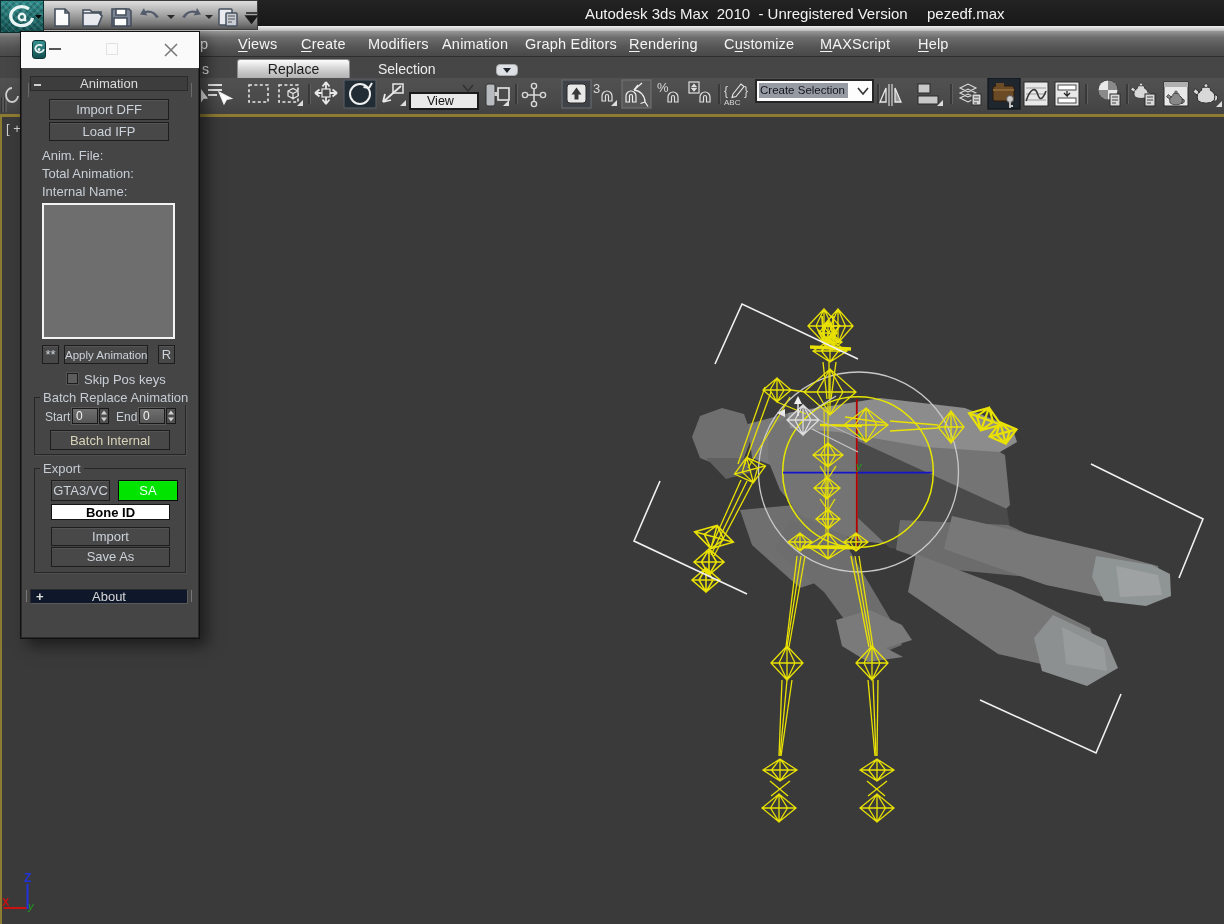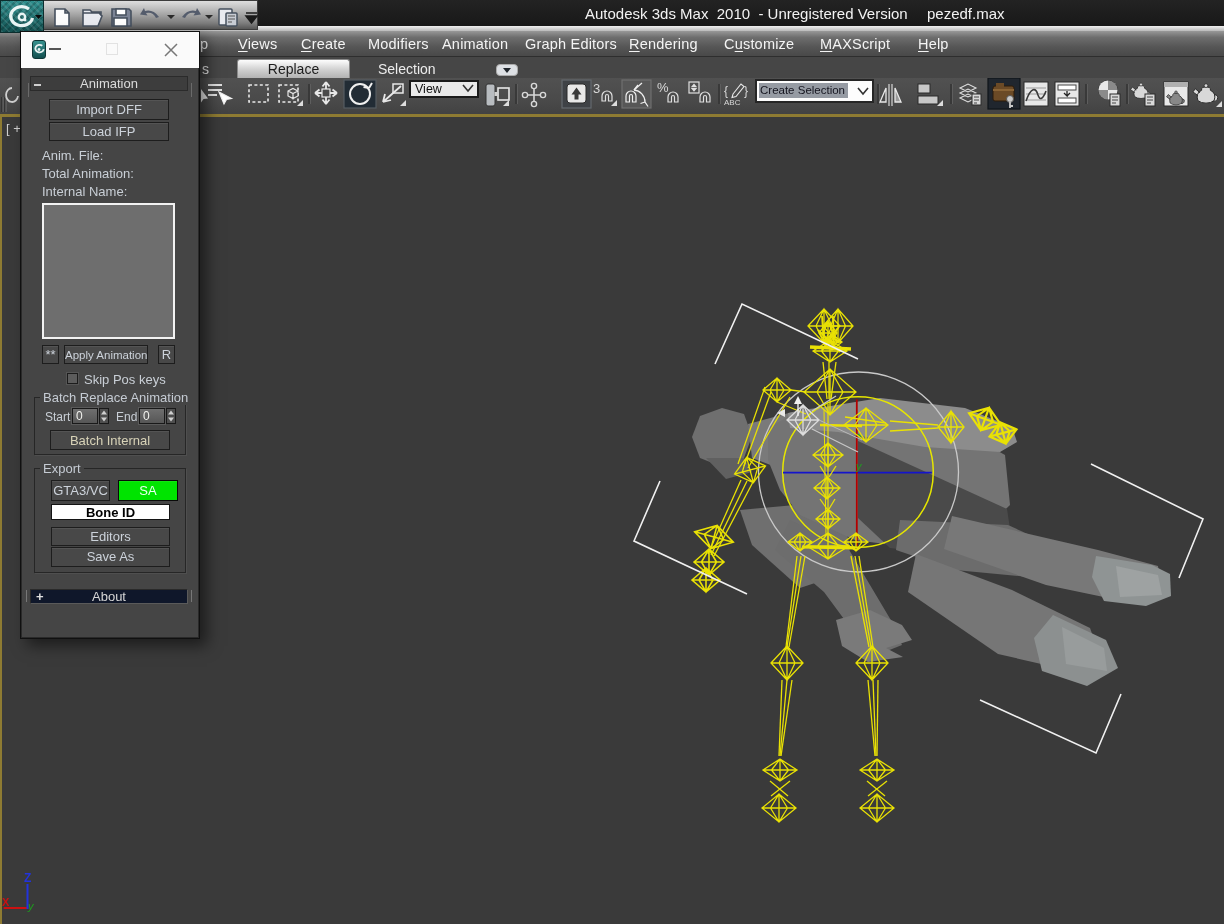--- a/index.html
+++ b/index.html
@@ -203,21 +203,21 @@
 <g transform="translate(1176,99) scale(0.9)">
           <path d="M-6.5,4.5 Q-8.5,-1.5 -3.5,-3.8 L-3.5,-5 Q-3.5,-6.5 0,-6.5 Q3.5,-6.5 3.5,-5 L3.5,-3.8 Q8.5,-1.5 6.5,4.5 Q4,6.5 0,6.5 Q-4,6.5 -6.5,4.5 Z M-6.5,0.5 L-10.5,-2.5 L-8.5,-5 L-4.8,-1.8 M6.5,-0.5 Q10.5,0.5 9,3.5 Q8,5.5 5.5,5" fill="#888888" stroke="#2a2a2a" stroke-width="0.8"></path>
           <circle cx="0" cy="-7.5" r="1.5" fill="#888888" stroke="#2a2a2a" stroke-width="0.6"></circle>
         </g>
 <g transform="translate(1206,95) scale(1.25)">
           <path d="M-6.5,4.5 Q-8.5,-1.5 -3.5,-3.8 L-3.5,-5 Q-3.5,-6.5 0,-6.5 Q3.5,-6.5 3.5,-5 L3.5,-3.8 Q8.5,-1.5 6.5,4.5 Q4,6.5 0,6.5 Q-4,6.5 -6.5,4.5 Z M-6.5,0.5 L-10.5,-2.5 L-8.5,-5 L-4.8,-1.8 M6.5,-0.5 Q10.5,0.5 9,3.5 Q8,5.5 5.5,5" fill="#d8d8d8" stroke="#2a2a2a" stroke-width="0.8"></path>
           <circle cx="0" cy="-7.5" r="1.5" fill="#d8d8d8" stroke="#2a2a2a" stroke-width="0.6"></circle>
         </g>
 <path d="M1222,107 L1216,107 L1222,101 Z" fill="#ddd"></path>
 </svg>
-    <div class="abs" style="left:409px;top:2px;width:70px;height:18px;background:#e9e9e9;border:2px solid #1a1a1a;font-size:12.5px;color:#111;line-height:14px;padding-left:4px">View</div>
+    <div class="abs" style="left:409px;top:14px;width:70px;height:18px;background:#e9e9e9;border:2px solid #1a1a1a;font-size:12.5px;color:#111;line-height:14px;padding-left:16px">View</div>
     <svg class="abs" style="left:461px;top:5px" width="14" height="10" viewBox="0 0 14 10">
         <path d="M2,2 L7,8 L12,2" stroke="#333" stroke-width="1.6" fill="none"></path>
       </svg>
     <div class="abs" style="left:755px;top:1px;width:119px;height:24px;background:#fdfdfd;border:2px solid #262626"></div>
     <div class="abs" style="left:759px;top:5px;width:89px;height:15px;background:#969ba3"></div>
     <div class="abs" style="left:760px;top:6px;font-size:11.5px;color:#15151f;white-space:nowrap;width:88px;overflow:hidden">Create Selection Se</div>
     <svg class="abs" style="left:856px;top:8px" width="14" height="10" viewBox="0 0 14 10">
         <path d="M2,2 L7,8 L12,2" stroke="#333" stroke-width="1.6" fill="none"></path>
       </svg>
 
@@ -412,21 +412,21 @@
       <path d="M5,2.5 L8,6.5 L2,6.5 Z" fill="#cfcfcf"></path>
         <path d="M5,13.5 L8,9.5 L2,9.5 Z" fill="#cfcfcf"></path>
     </svg>
     <div class="btn" style="left:29px;top:398px;width:120px;height:20px;line-height:19px;color:#d8d3b8">Batch Internal</div>
 
     <div class="grp" style="left:13px;top:436px;width:152px;height:105px"></div>
     <div class="grplbl" style="left:19px;top:429px">Export</div>
     <div class="btn" style="left:30px;top:448px;width:59px;height:21px;line-height:20px">GTA3/VC</div>
     <div class="btn" style="left:97px;top:448px;width:60px;height:21px;line-height:20px;background:#00e400;color:#eafff0;border-color:#0a0a0a">SA</div>
     <div class="abs" style="left:30px;top:472px;width:119px;height:16px;background:#ffffff;border:1px solid #141414;color:#000;font-weight:bold;font-size:13px;text-align:center;line-height:15px">Bone ID</div>
-    <div class="btn" style="left:30px;top:495px;width:119px;height:19px;line-height:18px">Editors</div>
+    <div class="btn" style="left:30px;top:495px;width:119px;height:19px;line-height:18px">Import</div>
     <div class="btn" style="left:30px;top:515px;width:119px;height:19.5px;line-height:18px">Save As</div>
 
     <div class="abs" style="left:9px;top:557px;width:158px;height:15px;background:#0f172a;border:1px solid #2a2a2a;border-bottom-color:#5a5a5a;border-right-color:#5a5a5a;color:#d6d6d6;font-size:13px;text-align:center;line-height:13px">About</div>
     <div class="abs" style="left:15px;top:559px;color:#e0e0e0;font-size:13px;font-weight:bold;line-height:11px">+</div>
     <div class="abs" style="left:5px;top:558px;width:1px;height:12px;background:#777"></div>
     <div class="abs" style="left:170px;top:558px;width:1px;height:12px;background:#777"></div>
   </div>
 </div>
 
 </body></html>

